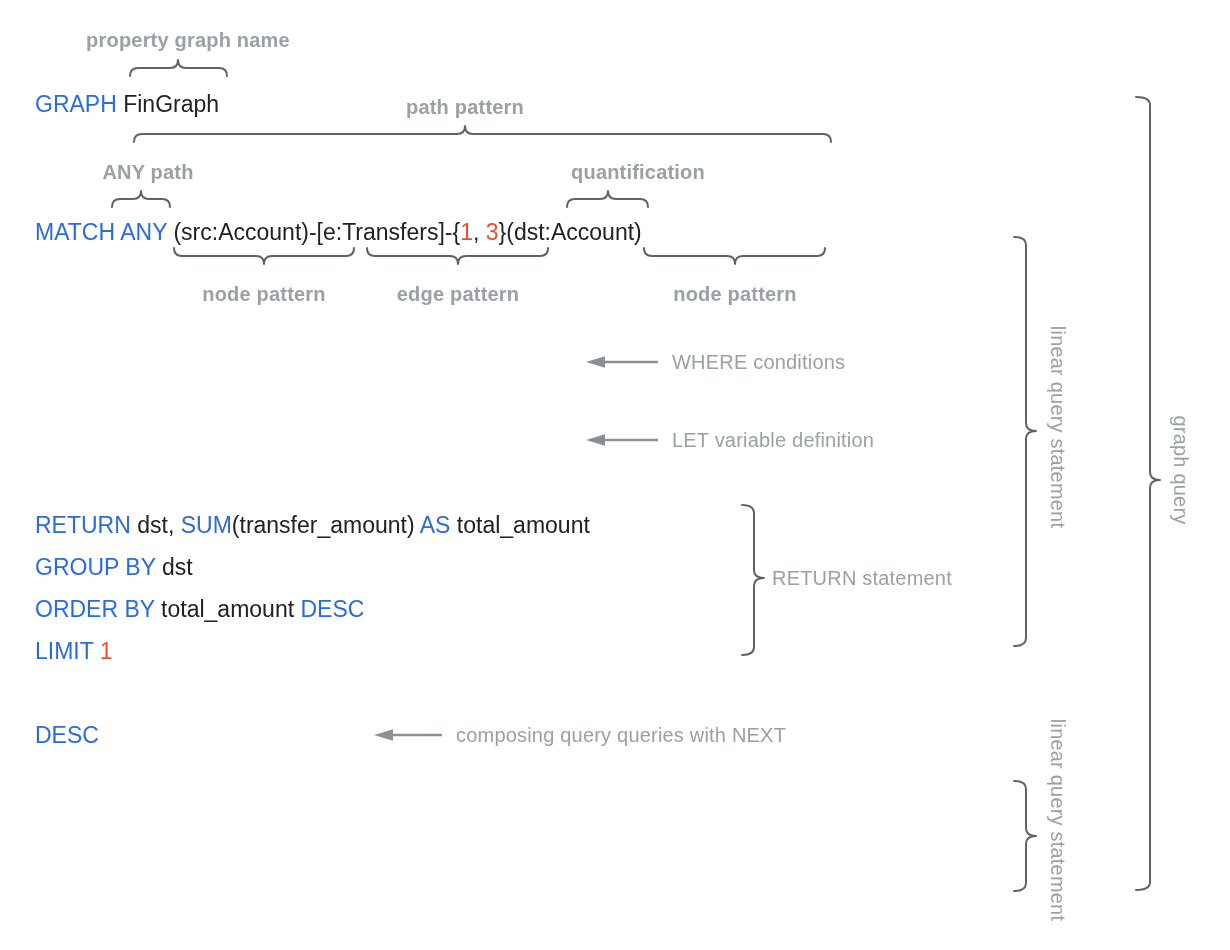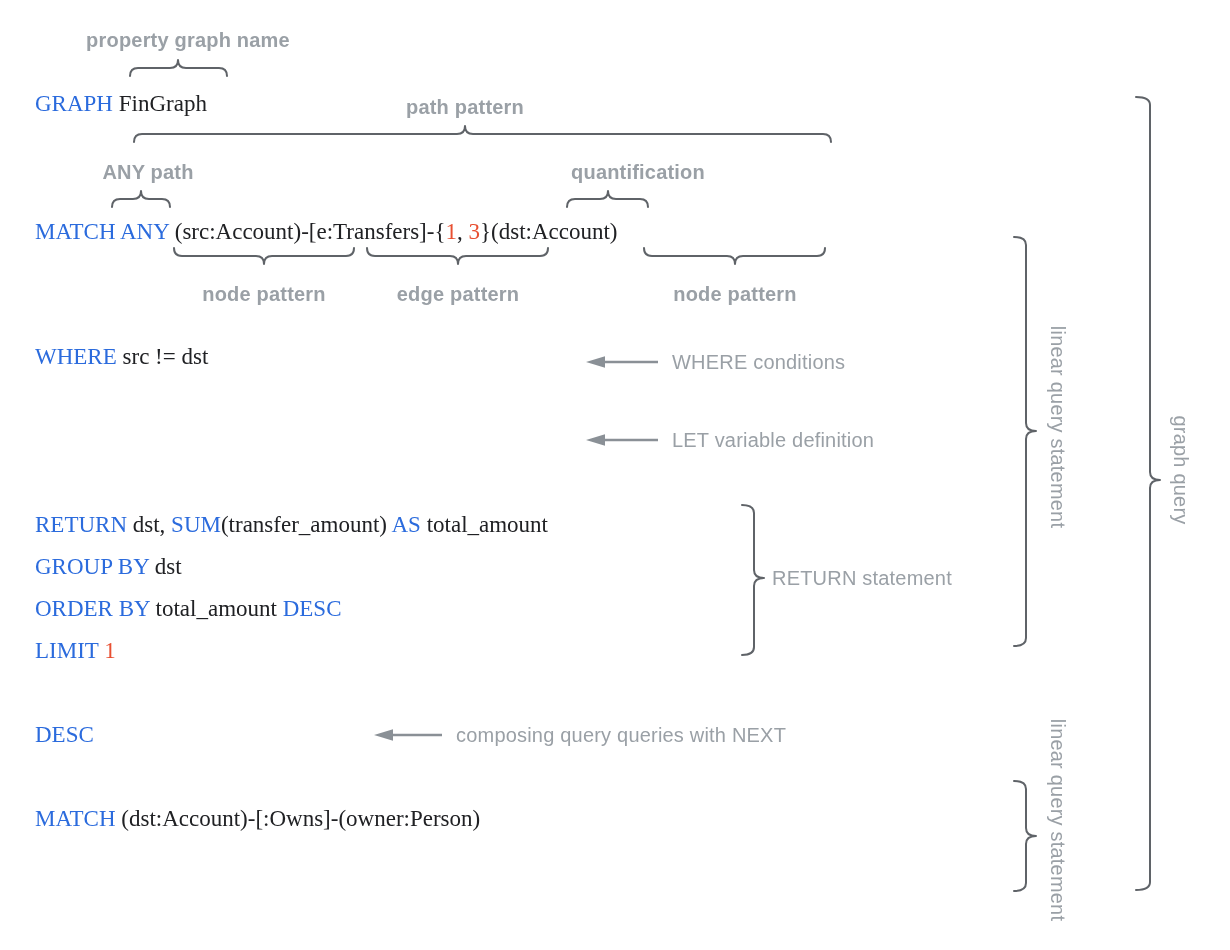--- a/index.html
+++ b/index.html
@@ -37,21 +37,21 @@
   }
   .arrow-head {
     fill: var(--arrow, #8a9096);
     stroke: none;
   }
   .code-line {
     position: absolute;
     left: 35px;
     height: 28px;
     line-height: 28px;
-    font-family: Liberation Serif, serif;
+    font-family: Liberation Sans, sans-serif;
     font-size: 23px;
     white-space: pre;
   }
   .tok-keyword { color: var(--keyword, #2b6bdd); }
   .tok-plain   { color: var(--plain, #202124); }
   .tok-number  { color: var(--number, #e85032); }
   .label {
     position: absolute;
     color: var(--annotation, #9aa0a6);
     font-size: 20px;
@@ -110,27 +110,25 @@
     </g>
 
     <g>
       <line class="arrow-line" x1="388" y1="735" x2="442" y2="735"></line>
       <path class="arrow-head" d="M374,735 L393,729.2 L393,740.8 Z"></path>
     </g>
   </svg>
 
   <div class="code-line" style="top:90px"><span class="tok-keyword">GRAPH</span><span class="tok-plain"> FinGraph</span></div>
   <div class="code-line" style="top:218px"><span class="tok-keyword">MATCH ANY</span><span class="tok-plain"> (src:Account)-[e:Transfers]-{</span><span class="tok-number">1</span><span class="tok-plain">, </span><span class="tok-number">3</span><span class="tok-plain">}(dst:Account)</span></div>
-  <div class="code-line" style="top:343px"><span class="tok-keyword">WHERE</span><span class="tok-plain"> src != dst</span></div>
   <div class="code-line" style="top:511px"><span class="tok-keyword">RETURN</span><span class="tok-plain"> dst, </span><span class="tok-keyword">SUM</span><span class="tok-plain">(transfer_amount) </span><span class="tok-keyword">AS</span><span class="tok-plain"> total_amount</span></div>
   <div class="code-line" style="top:553px"><span class="tok-keyword">GROUP BY</span><span class="tok-plain"> dst</span></div>
   <div class="code-line" style="top:595px"><span class="tok-keyword">ORDER BY</span><span class="tok-plain"> total_amount </span><span class="tok-keyword">DESC</span></div>
   <div class="code-line" style="top:637px"><span class="tok-keyword">LIMIT</span><span class="tok-plain"> </span><span class="tok-number">1</span></div>
   <div class="code-line" style="top:721px"><span class="tok-keyword">DESC</span></div>
-  <div class="code-line" style="top:805px"><span class="tok-keyword">MATCH</span><span class="tok-plain"> (dst:Account)-[:Owns]-(owner:Person)</span></div>
 
   <div class="label label-center" style="left:188px; top:40px">property graph name</div>
   <div class="label label-center" style="left:465px; top:107px">path pattern</div>
   <div class="label label-center" style="left:148px; top:172px">ANY path</div>
   <div class="label label-center" style="left:638px; top:172px">quantification</div>
   <div class="label label-center" style="left:264px; top:294px">node pattern</div>
   <div class="label label-center" style="left:458px; top:294px">edge pattern</div>
   <div class="label label-center" style="left:735px; top:294px">node pattern</div>
   <div class="label label-left" style="left:672px; top:362px">WHERE conditions</div>
   <div class="label label-left" style="left:672px; top:440px">LET variable definition</div>

